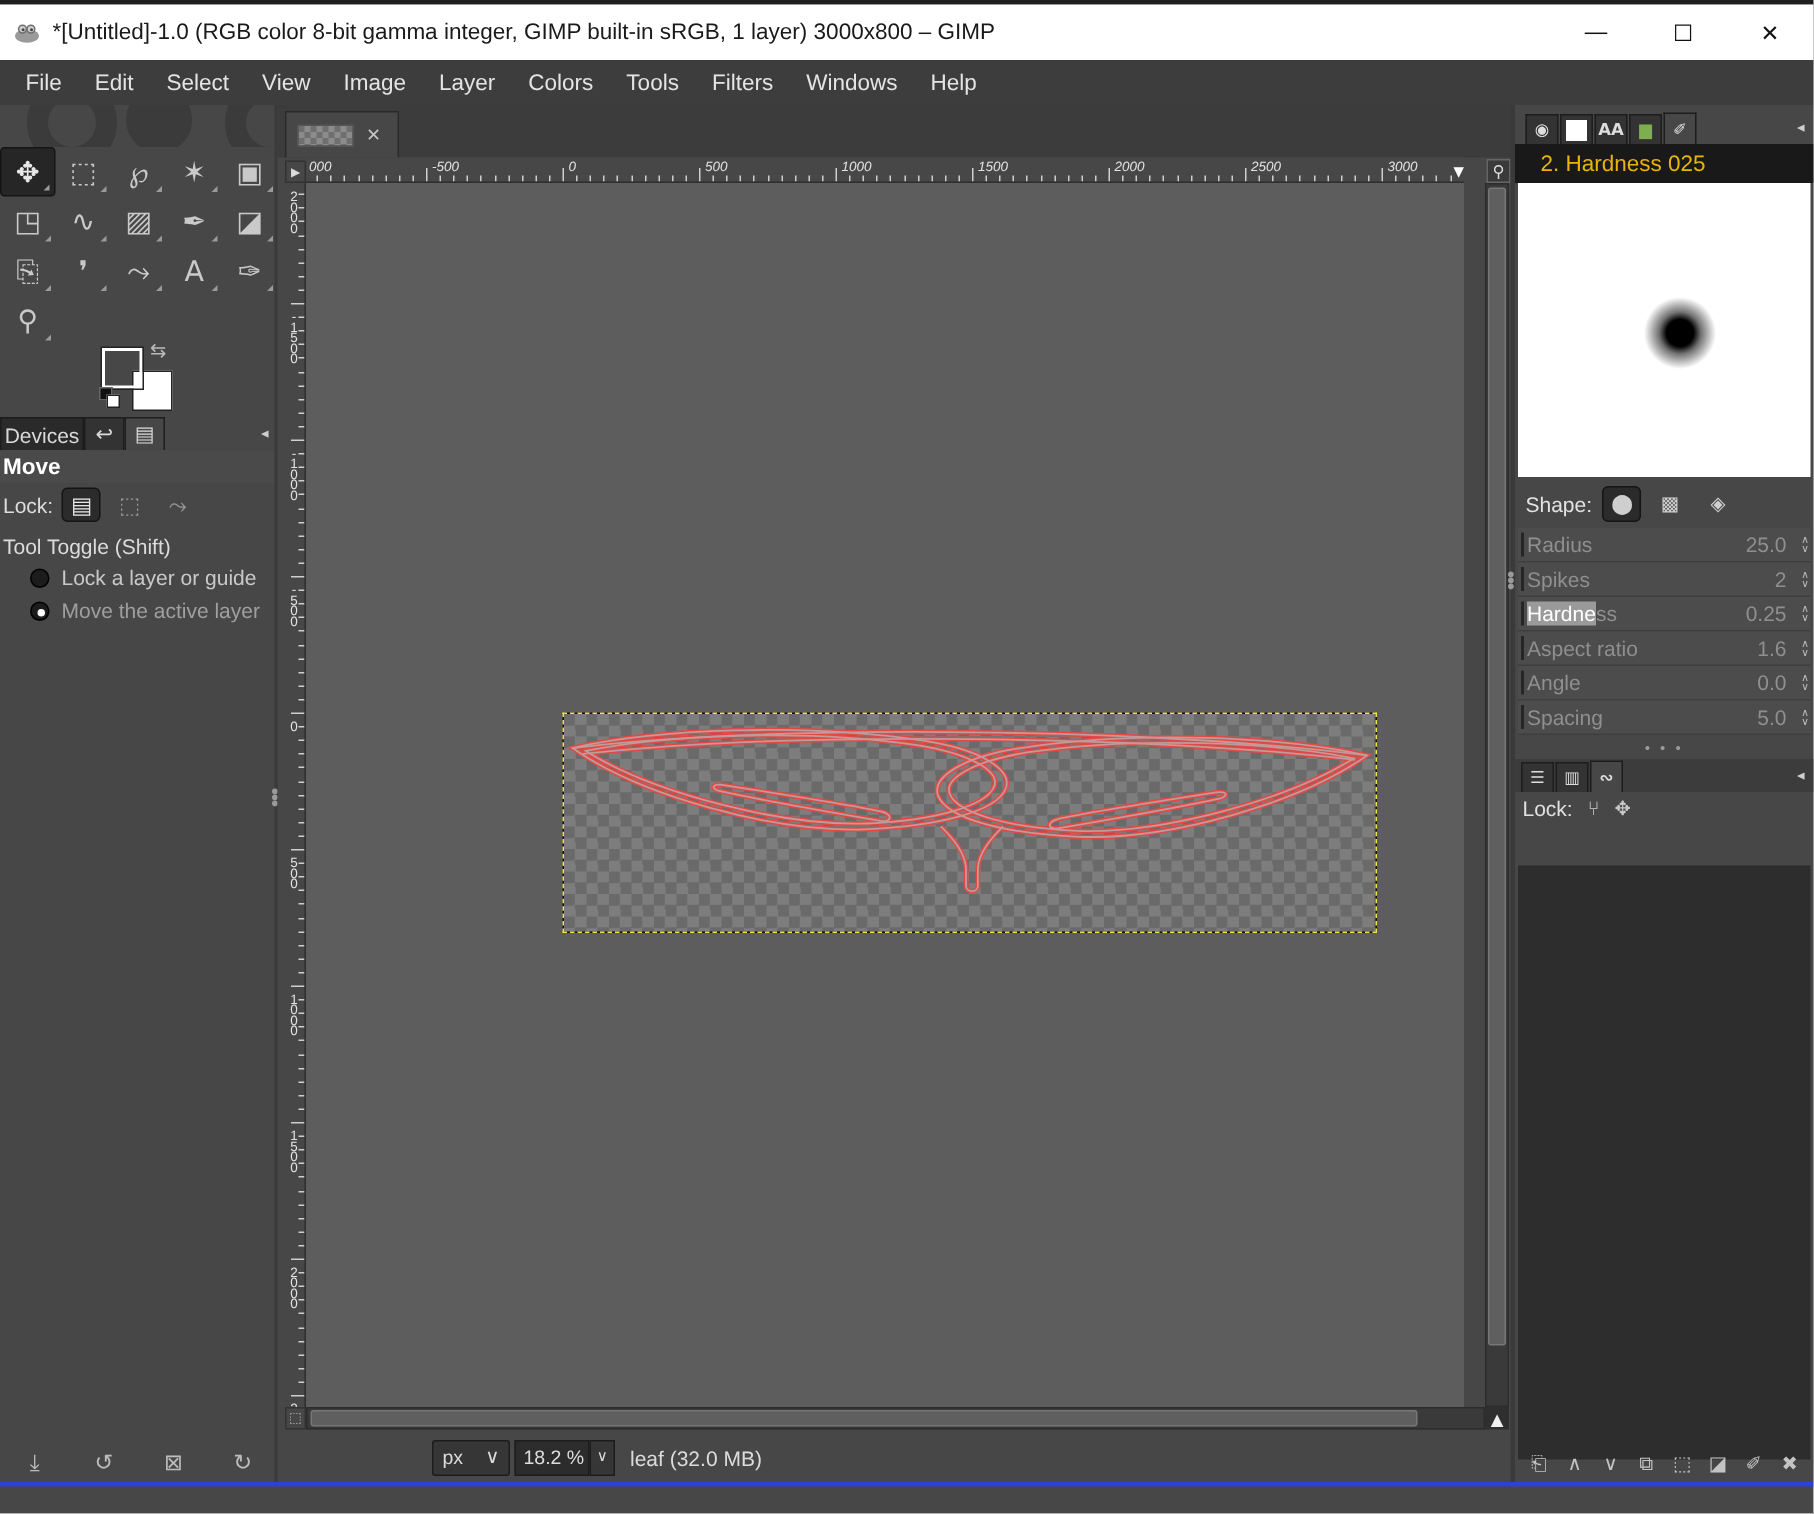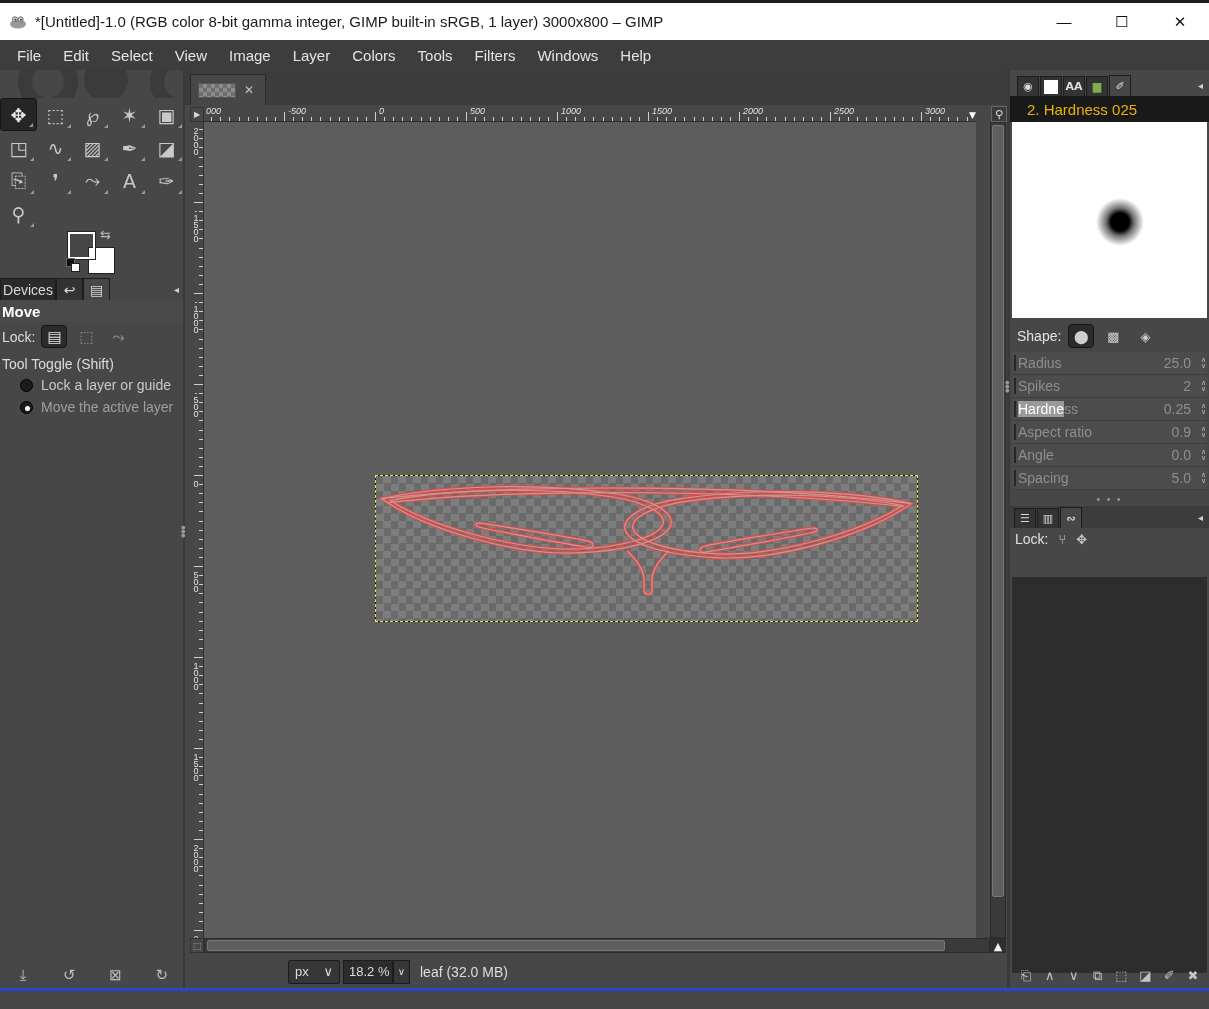--- a/index.html
+++ b/index.html
@@ -594,21 +594,21 @@
         <span>ss</span>
         <span class="val">0.25</span>
         <span class="spinner glyph">
             <span>∧</span>
             <span>∨</span>
           </span>
       </div>
         <div class="slider-row">
         <span class="hl"></span>
         <span>Aspect ratio</span>
-        <span class="val">0.9</span>
+        <span class="val">1.6</span>
         <span class="spinner glyph">
             <span>∧</span>
             <span>∨</span>
           </span>
       </div>
         <div class="slider-row">
         <span class="hl"></span>
         <span>Angle</span>
         <span class="val">0.0</span>
         <span class="spinner glyph">

